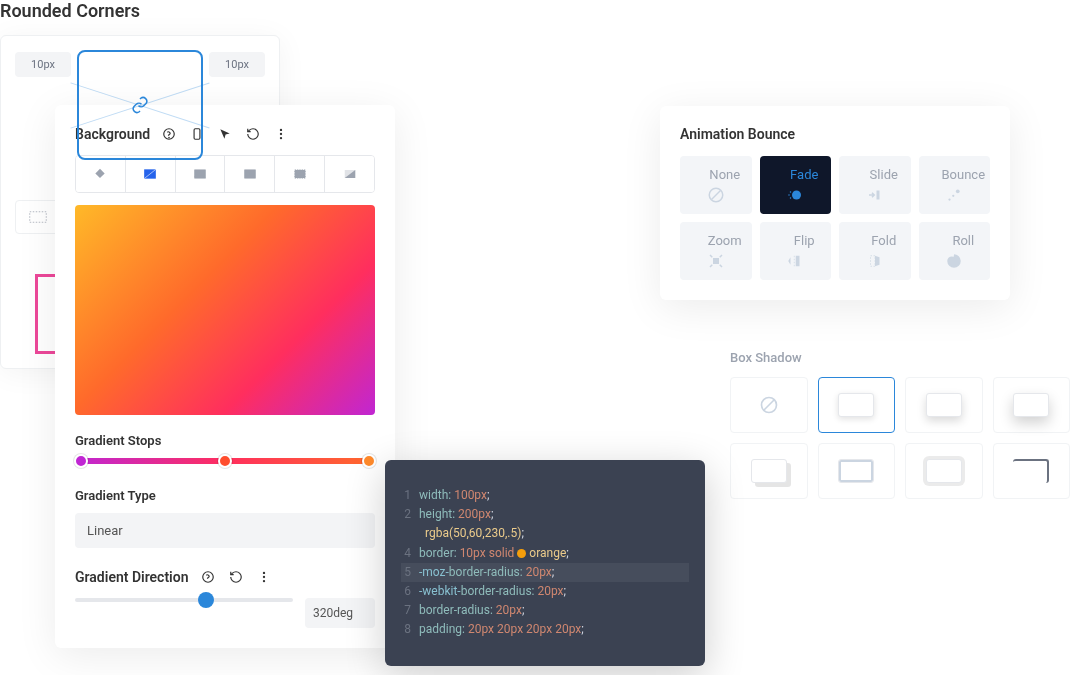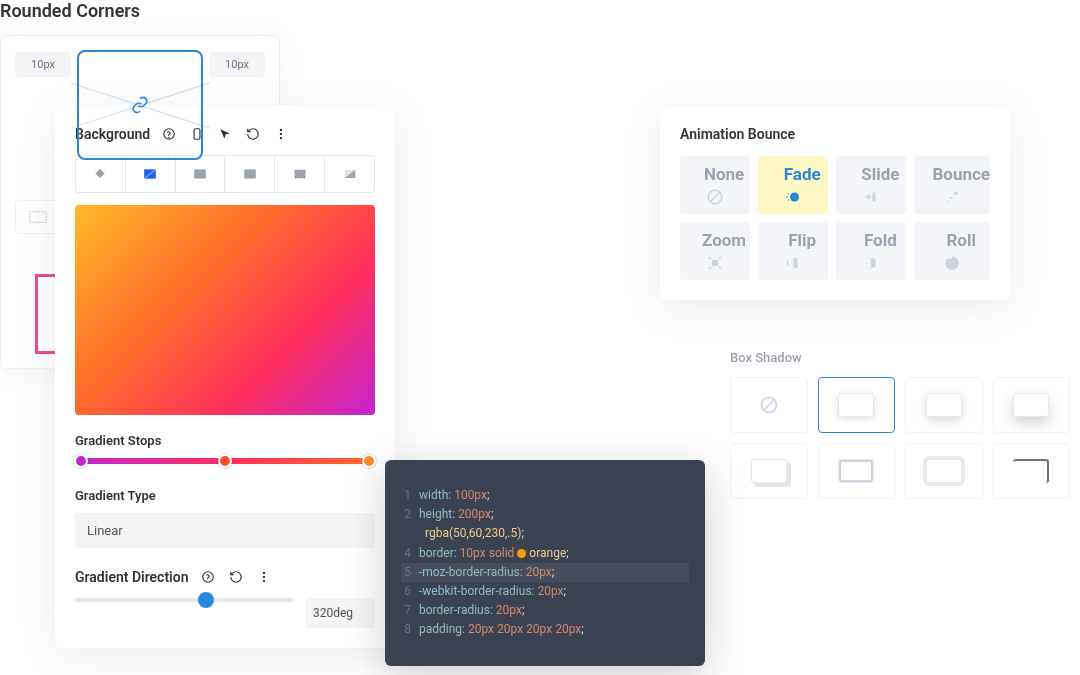--- a/index.html
+++ b/index.html
@@ -53,24 +53,24 @@
 .border-opt { flex: 1; height: 34px; border: 1px solid #eef0f2; border-radius: 4px; display: flex; align-items: center; justify-content: center; cursor: pointer; }
 .border-opt svg { width: 18px; height: 14px; }
 
 .pink-rect { margin-top: 40px; width: 130px; height: 80px; border: 3px solid #ec4899; margin-left: 20px; }
 
 
 .anim-panel { left: 660px; top: 106px; width: 350px; }
 .anim-title { font-size: 14px; font-weight: 600; color: #333; margin-bottom: 14px; }
 .anim-grid { display: grid; grid-template-columns: repeat(4, 1fr); gap: 8px; }
 .anim-opt { background: #f3f5f8; border-radius: 4px; height: 58px; display: flex; flex-direction: column; align-items: center; justify-content: center; gap: 4px; cursor: pointer; }
-.anim-opt.active { background: #fef9c3; }
+.anim-opt.active { background: #0f172a; }
 .anim-opt.active .anim-label { color: #2b87da; }
 .anim-opt.active svg { fill: #2b87da; }
-.anim-label { font-size: 17px; font-weight: 700; color: #9ca3af; padding-left: 18px; }
+.anim-label { font-size: 13px; font-weight: 400; color: #9ca3af; padding-left: 18px; }
 .anim-opt svg { width: 18px; height: 18px; fill: #cbd5e1; }
 
 
 .bs-section { position: absolute; left: 730px; top: 350px; width: 340px; }
 .bs-title { font-size: 13px; font-weight: 500; color: #9ca3af; margin-bottom: 12px; }
 .bs-grid { display: grid; grid-template-columns: repeat(4, 1fr); gap: 10px; }
 .bs-opt { background: #fff; border: 1px solid #f1f3f5; border-radius: 4px; height: 56px; display: flex; align-items: center; justify-content: center; cursor: pointer; }
 .bs-opt.selected { border-color: #2b87da; }
 .bs-swatch { width: 36px; height: 24px; background: #fff; border-radius: 3px; border: 1px solid #e5e7eb; }
 

